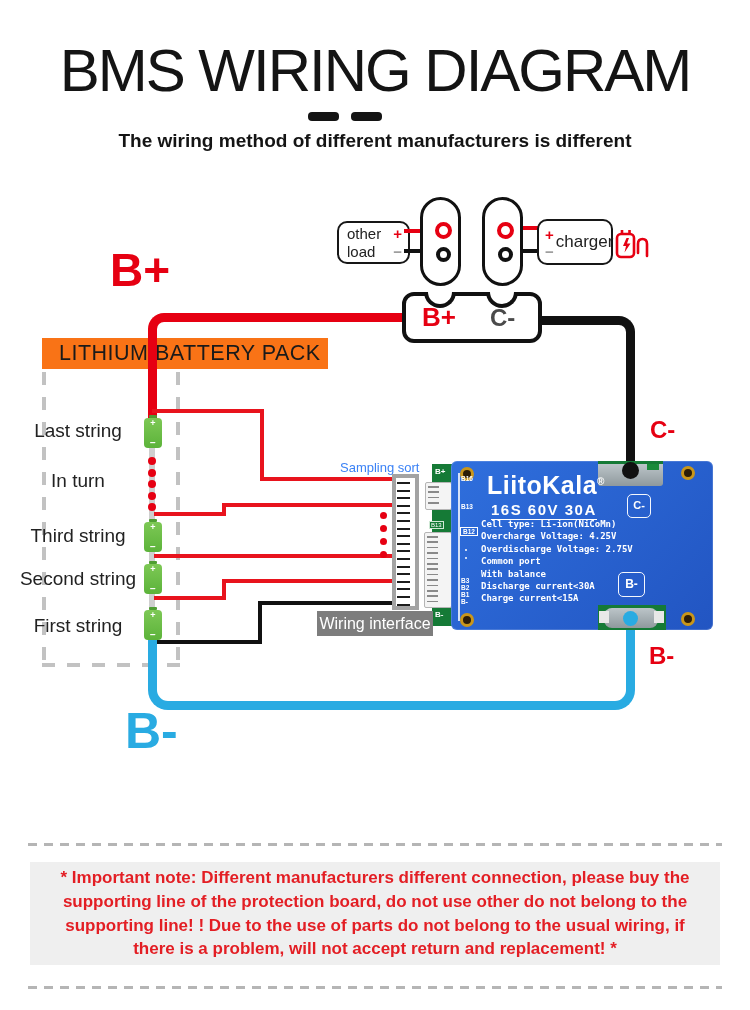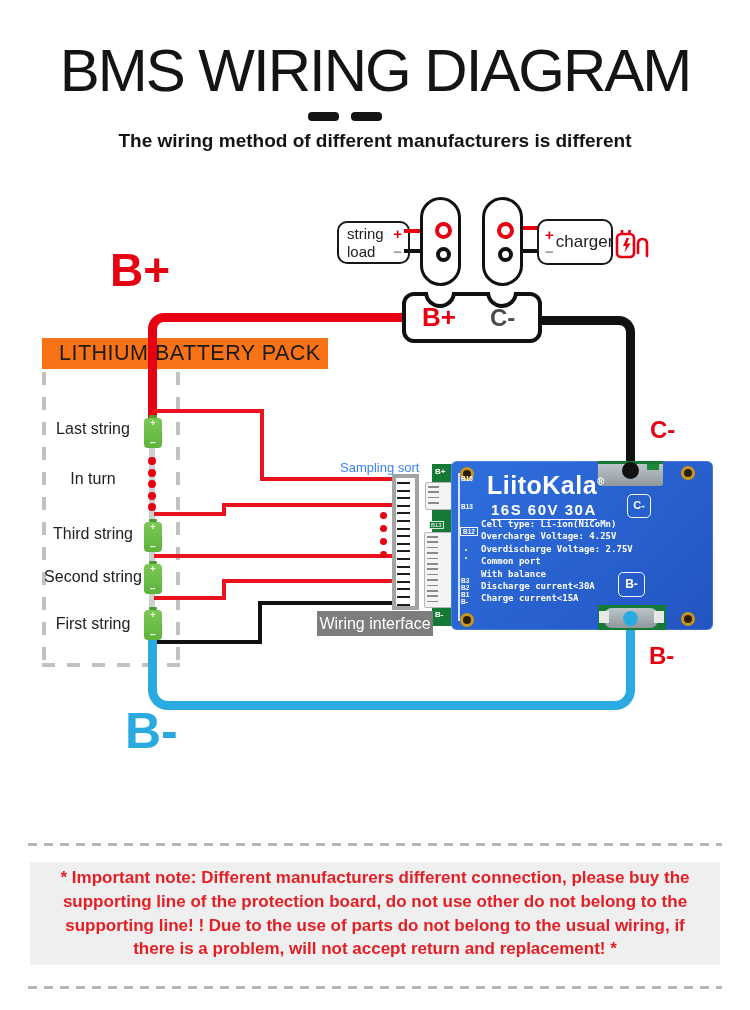--- a/index.html
+++ b/index.html
@@ -56,21 +56,21 @@
              line-height:31px;padding-left:17px;letter-spacing:.5px;color:#1a1a1a;}
   .dashv{width:4px;background:repeating-linear-gradient(to bottom,#c2c2c2 0 13px,transparent 13px 25px);}
   .dashh-short{height:4px;background:repeating-linear-gradient(to right,#c2c2c2 0 13px,transparent 13px 25px);}
   .bat-stub{left:149px;top:443px;width:6px;height:177px;background:#cfcfcf;z-index:0;}
   .battery{left:144px;width:18px;height:30px;background:linear-gradient(#7dc855,#5cb33a);
            border-radius:4px;z-index:3;color:#fff;font-weight:700;}
   .battery:before{content:"";position:absolute;left:5px;top:-3px;width:8px;height:3px;background:#4f9e33;border-radius:1px;}
   .bat-p{position:absolute;left:0;top:0;width:100%;text-align:center;font-size:9px;line-height:11px;}
   .bat-m{position:absolute;left:0;bottom:0;width:100%;text-align:center;font-size:10px;line-height:11px;}
   .rdot{width:8px;height:8px;background:#e60012;border-radius:50%;left:148px;z-index:2;}
-  .slabel{left:23px;width:140px;text-align:center;font-size:16px;color:#222;}
+  .slabel{left:8px;width:140px;text-align:center;font-size:19px;color:#222;}
 
   
   .rw{background:#e8131d;z-index:1;}
   .bw{background:#111;z-index:1;}
 
   .conn-dot{width:7px;height:7px;background:#e60012;border-radius:50%;left:380px;z-index:2;}
   .connector{left:392px;top:474px;width:27px;height:136px;background:#fff;border:4px solid #a3a3a3;z-index:2;}
   .connector .pins{position:absolute;left:1px;top:4px;width:13px;height:126px;
     background:repeating-linear-gradient(to bottom,#1c1c1c 0 2px,transparent 2px 7.6px);}
   .sampling-sort{left:340px;top:460px;font-size:13px;color:#3b82f6;}
@@ -126,21 +126,21 @@
 
 <div id="canvas">
 
   <div class="abs title">BMS WIRING DIAGRAM</div>
   <div class="abs title-dash" style="left:308px"></div>
   <div class="abs title-dash" style="left:351px"></div>
   <div class="abs subtitle">The wiring method of different manufacturers is different</div>
 
   <div class="abs devbox motorbox">
     <div class="devrow">
-      <span>string</span>
+      <span>other</span>
       <span class="plus">+</span>
     </div>
     <div class="devrow">
       <span>load</span>
       <span class="minus">−</span>
     </div>
   </div>
 
   <div class="abs lead red" style="left:404px;top:229px;width:17px"></div>
   <div class="abs lead" style="left:404px;top:249px;width:17px"></div>

